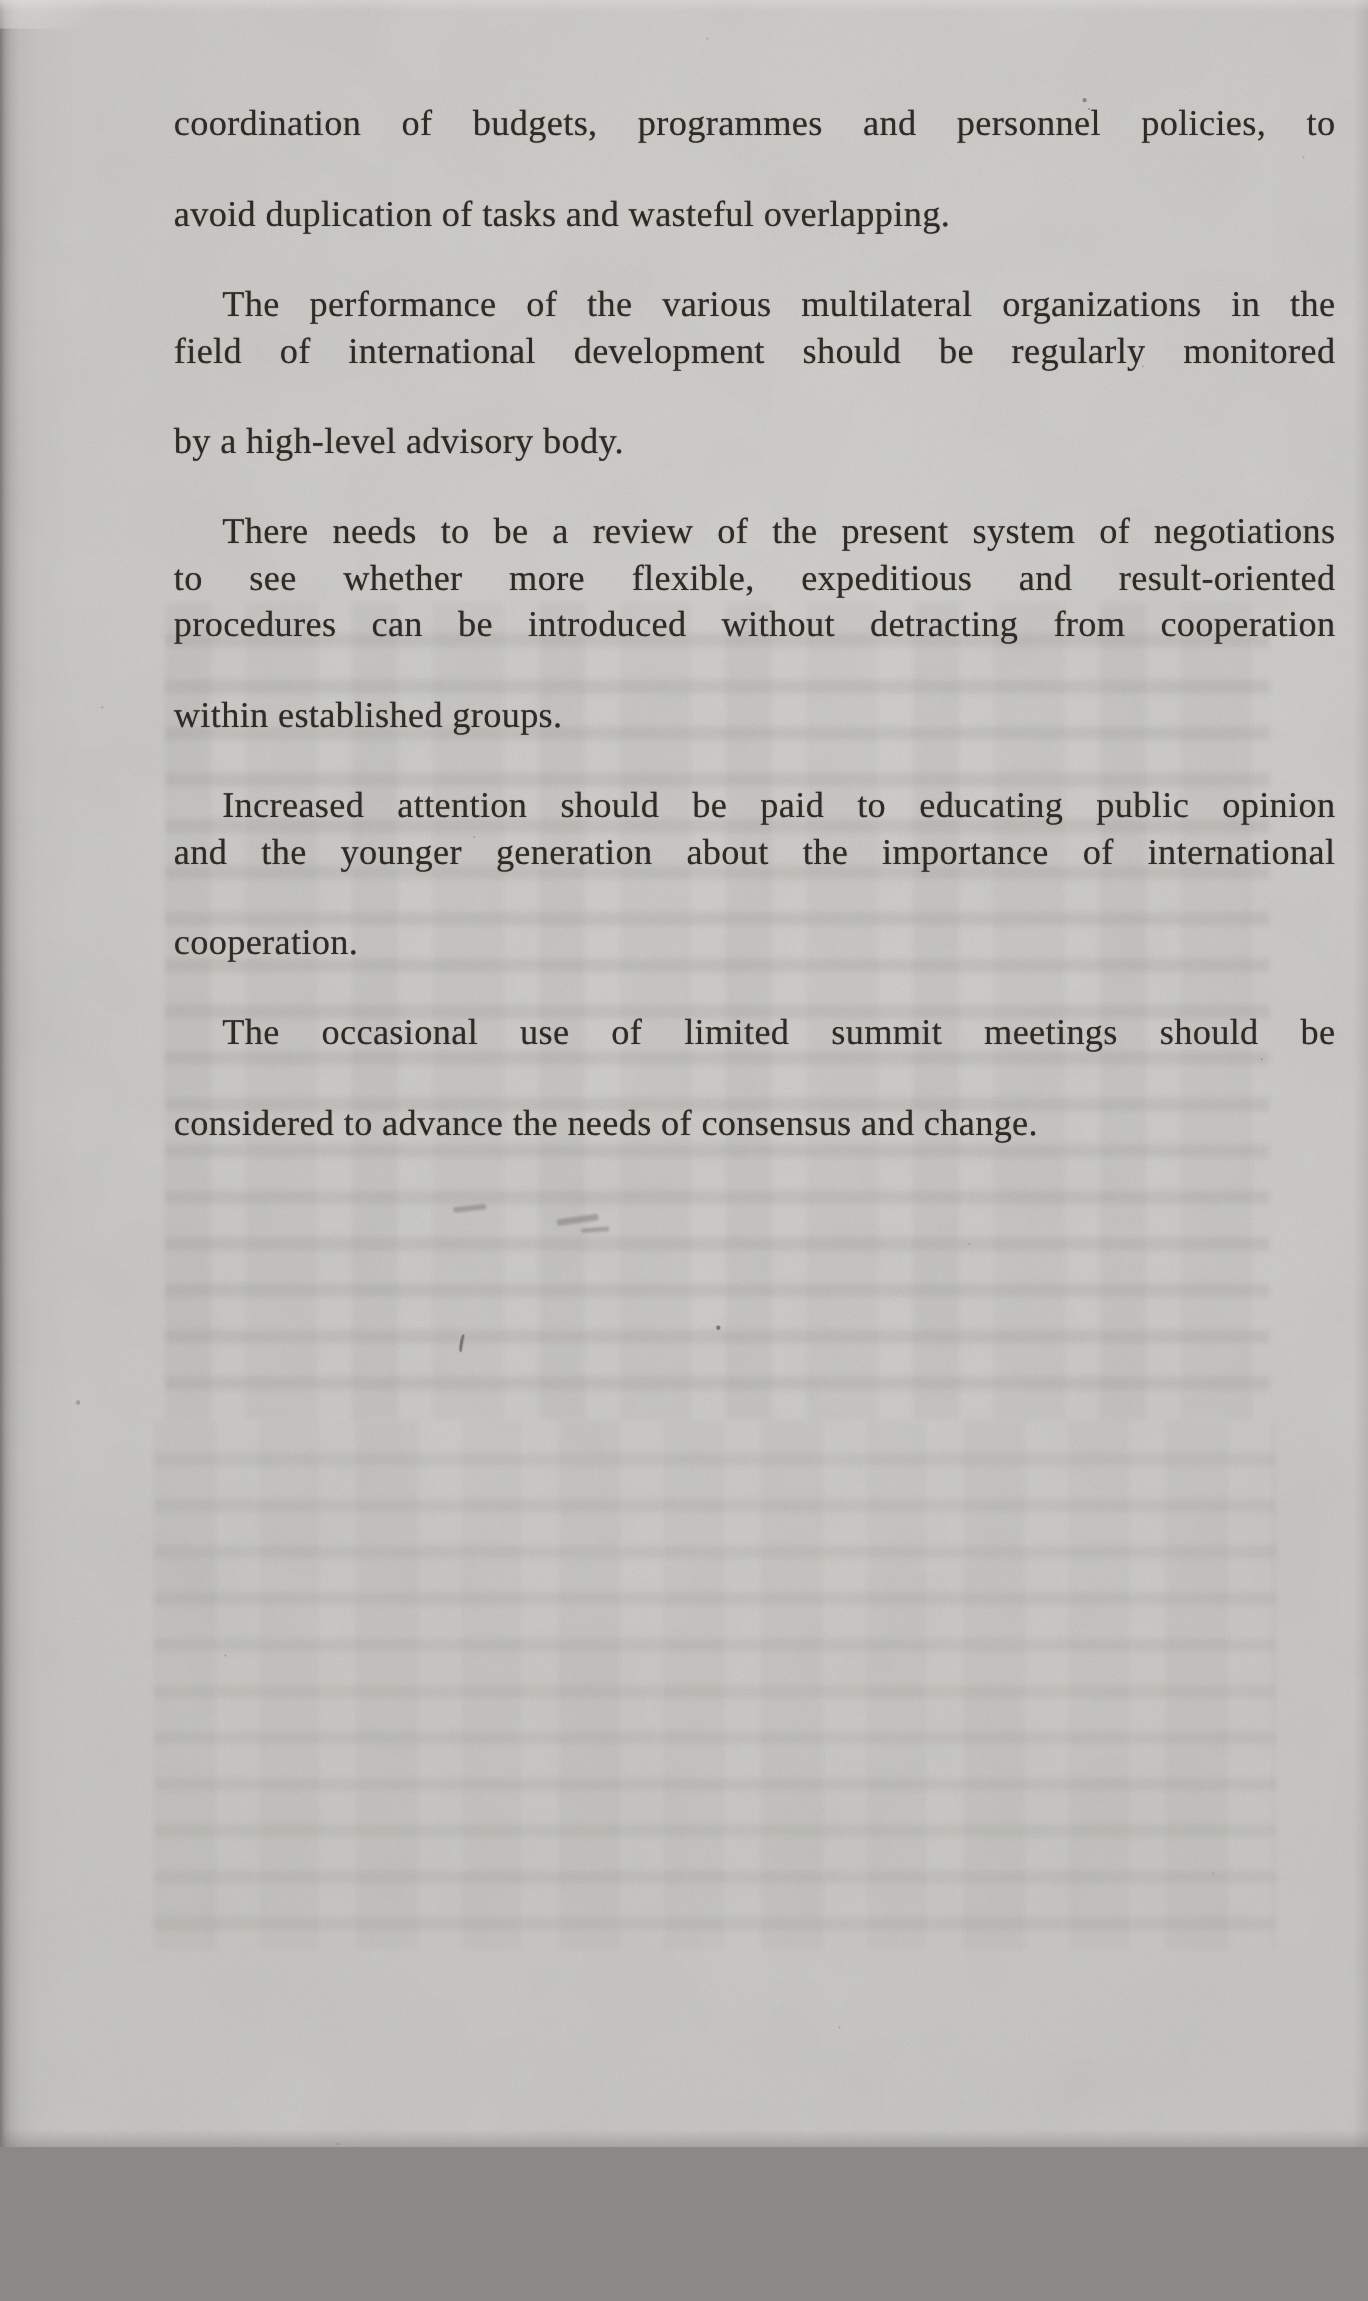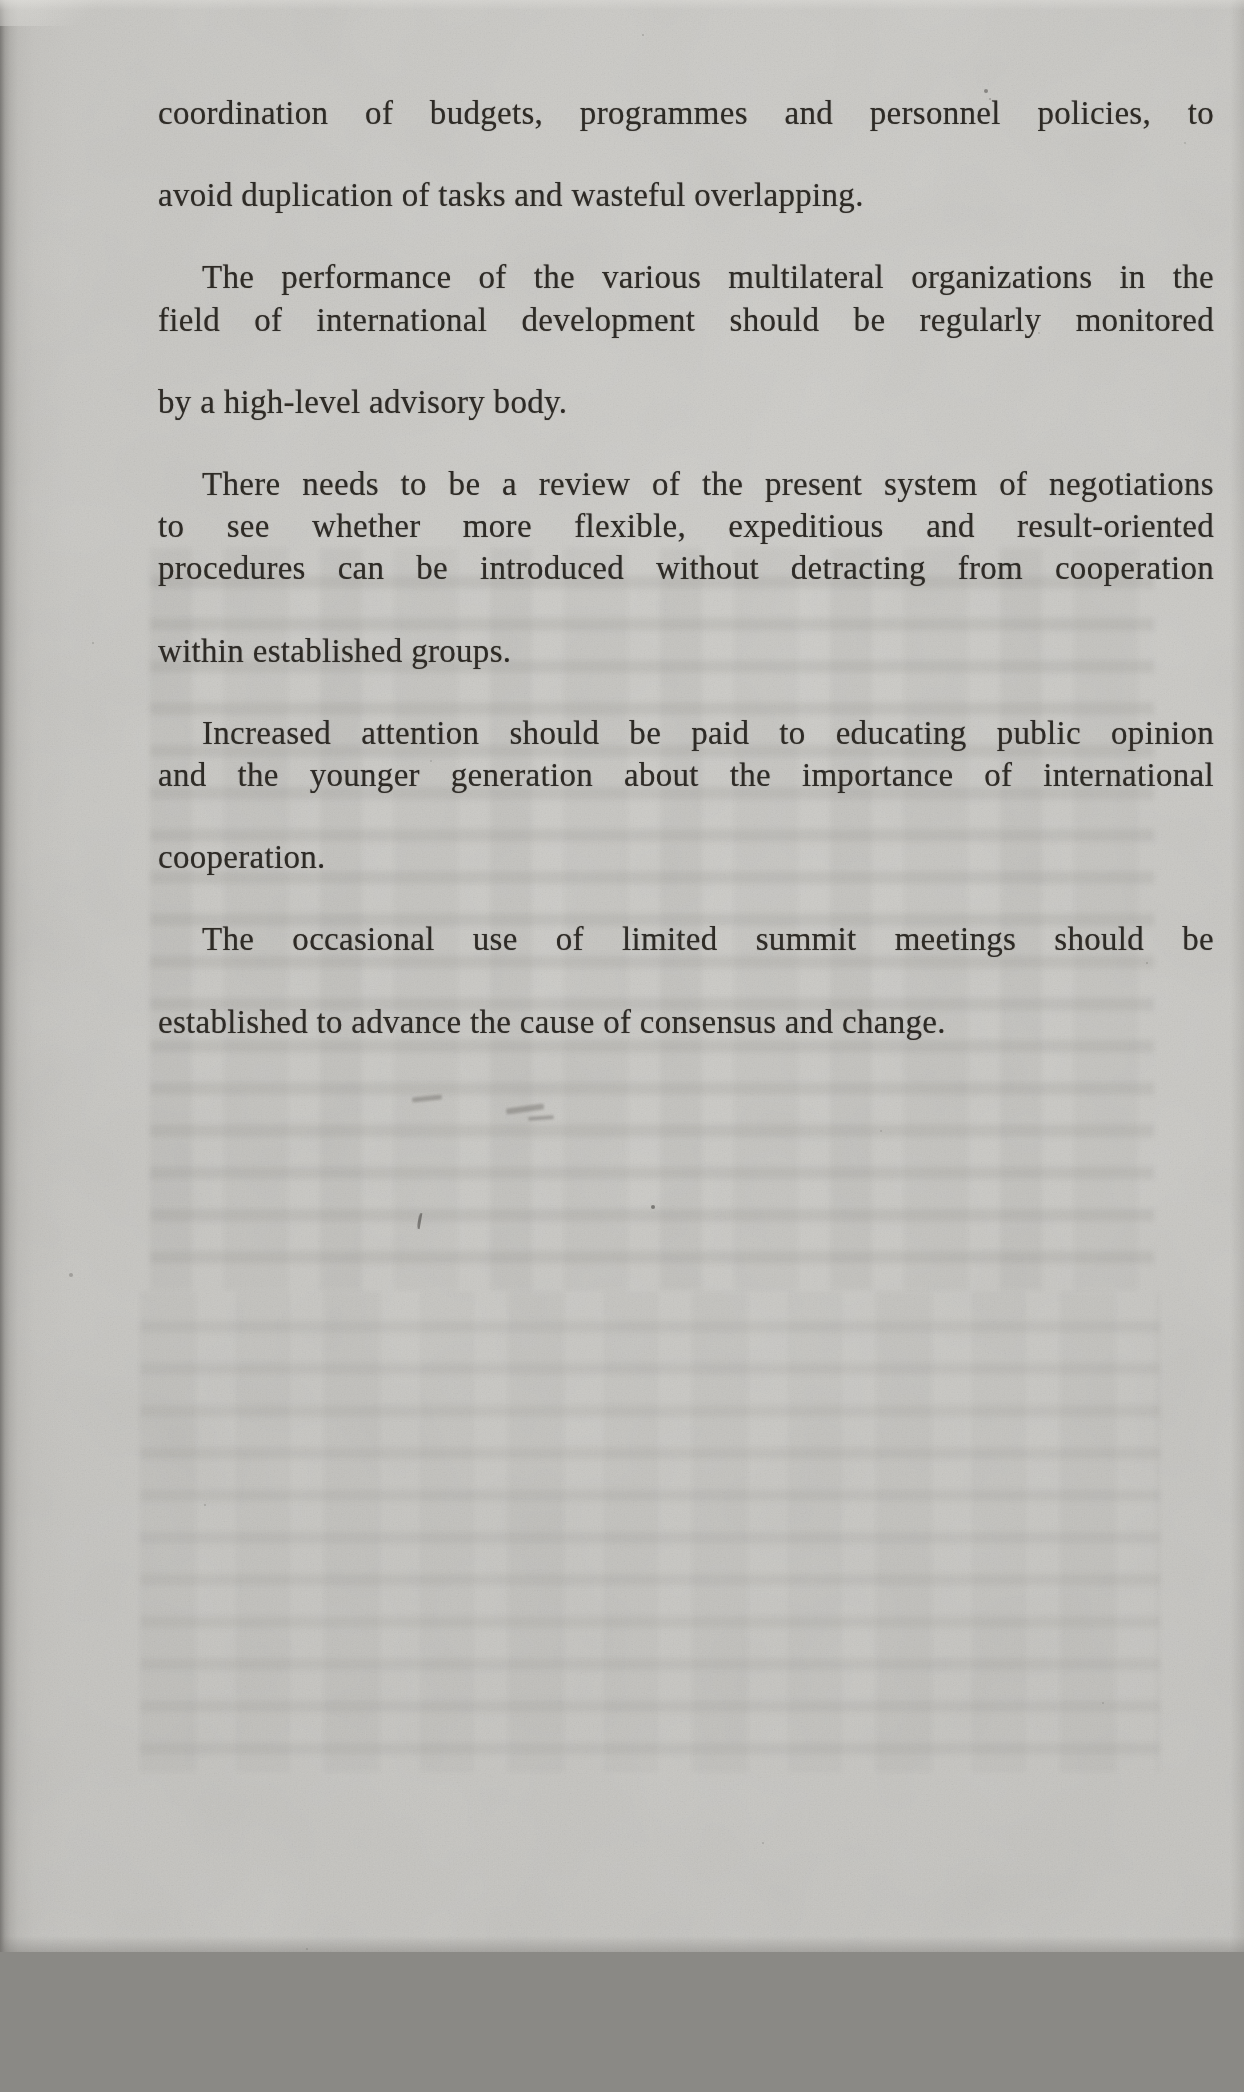--- a/index.html
+++ b/index.html
@@ -192,18 +192,18 @@
         <div class="line">procedures can be introduced without detracting from cooperation</div>
         <div class="line end">within established groups.</div>
       </div>
       <div class="para">
         <div class="line indent">Increased attention should be paid to educating public opinion</div>
         <div class="line">and the younger generation about the importance of international</div>
         <div class="line end">cooperation.</div>
       </div>
       <div class="para">
         <div class="line indent">The occasional use of limited summit meetings should be</div>
-        <div class="line end">established to advance the cause of consensus and change.</div>
+        <div class="line end">considered to advance the needs of consensus and change.</div>
       </div>
     </div>
 
   <div class="page-number">266</div>
 </div>
 
 </body></html>

